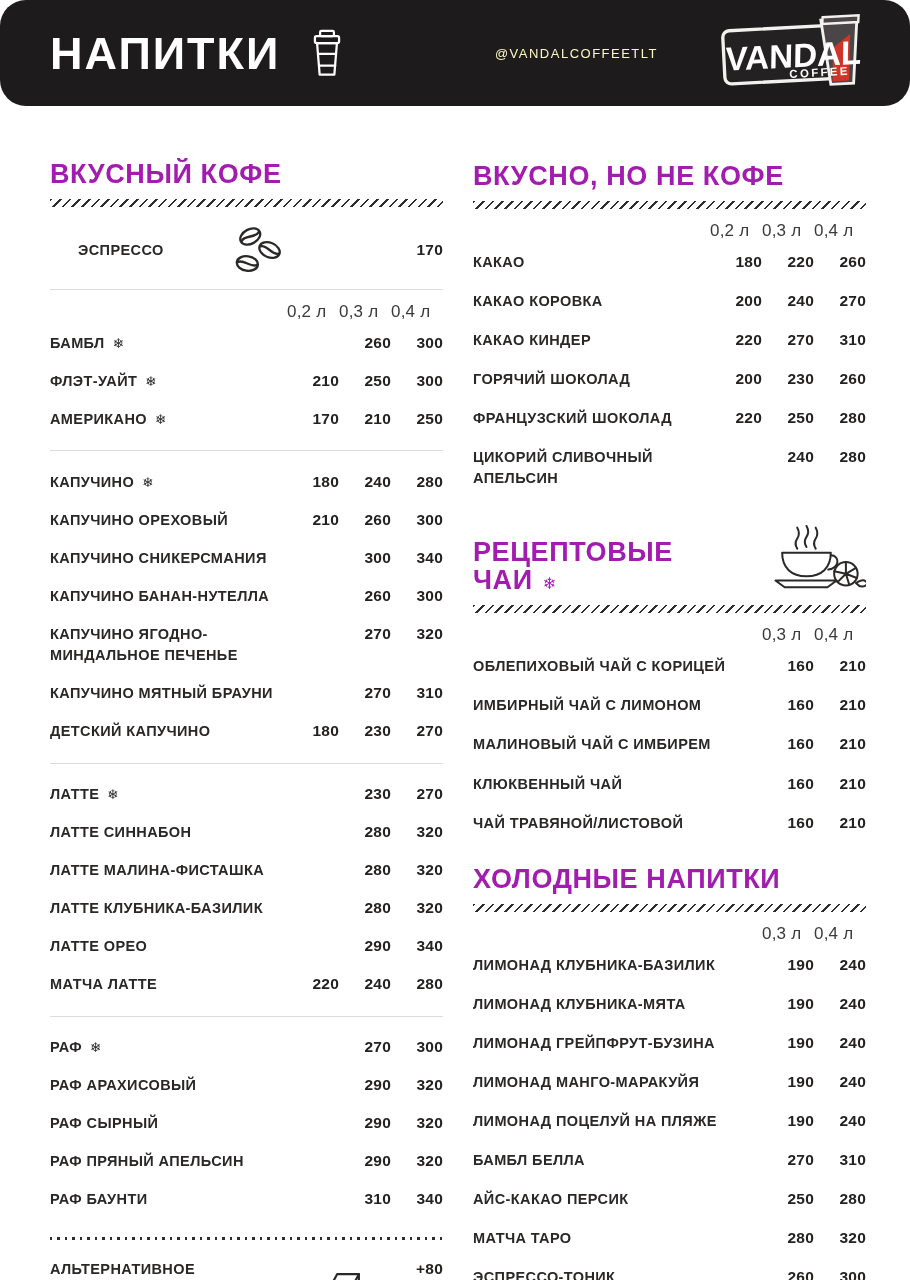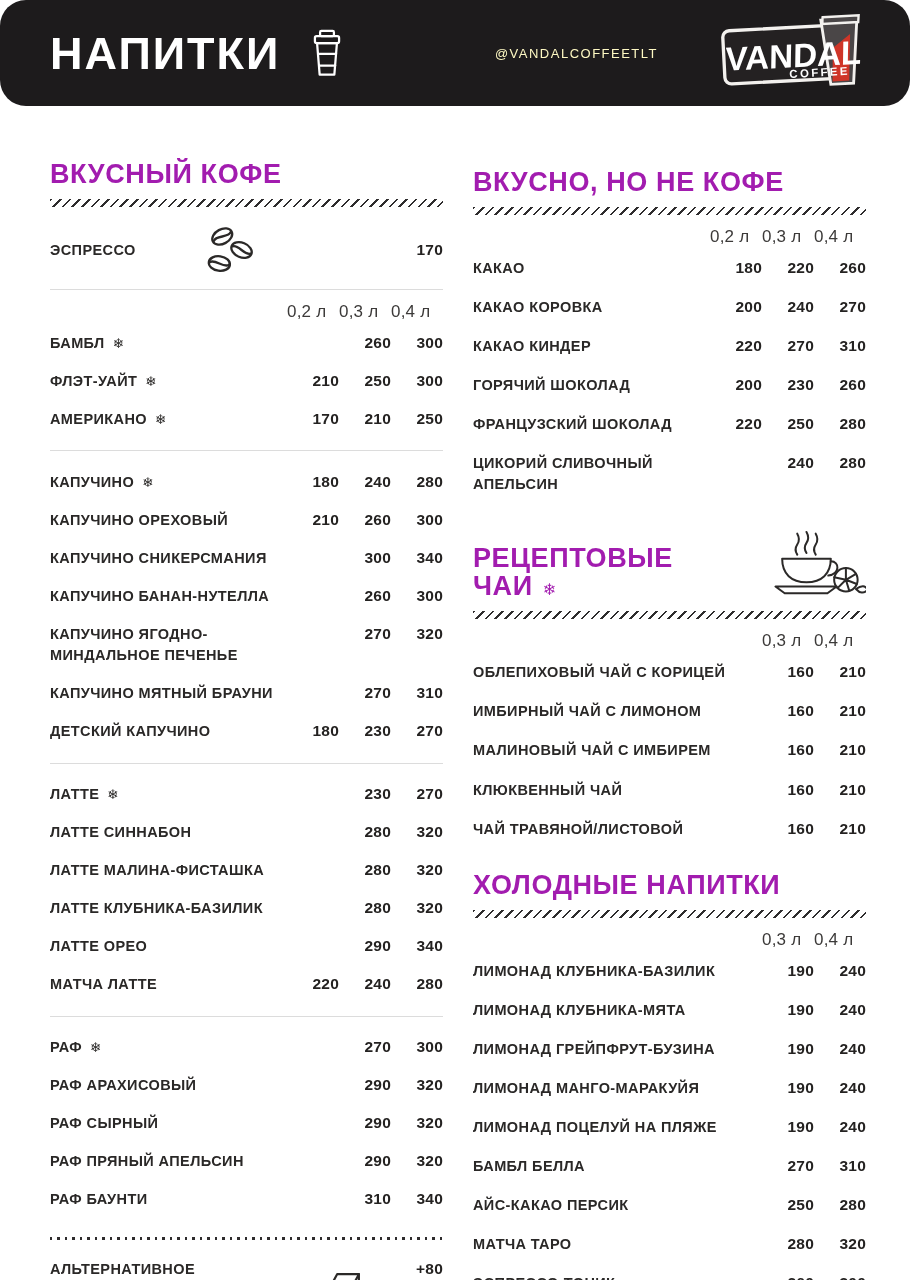--- a/index.html
+++ b/index.html
@@ -47,32 +47,32 @@
   }
   .price { width:52px; text-align:right; font-weight:700; font-size:15.5px; color:#242221; letter-spacing:.2px; line-height:1.35; }
   .sf { margin-left:8px; font-size:13.5px; font-weight:400; }
 
   .size-headers { display:flex; padding:12px 0 2px; }
   .size-headers .spacer { flex:1; }
   .size-h { width:52px; text-align:left; font-size:17px; font-weight:400; color:#3c3a39; letter-spacing:.2px; }
 
   
   .espresso-row { display:flex; align-items:center; margin-top:14px; padding:2px 0 6px; }
-  .espresso-row .item-name { flex:none; }
+  .espresso-row .item-name { flex:none;margin-left:28px; }
   .espresso-row .beans { margin-left:58px; }
   .espresso-row .flex-gap { flex:1; }
 
   
   .extras { position:relative; }
   .extras .menu-row { padding:7.5px 0; }
   .extras .milk-icon { position:absolute; right:66px; top:10px; }
   .extras .item-name { padding-right:130px; }
 
   
-  .menu-section { margin-top:8px; }
+  .menu-section { margin-top:2px; }
   .menu-section + .menu-section { margin-top:22px; }
   .section-title-row { display:flex; align-items:flex-end; justify-content:space-between; }
   .title-sf { font-size:16px; margin-left:10px; }
   .menu-section .menu-row { padding:9px 0; }
 
   svg .ln { fill:none; stroke:#2b2928; stroke-width:2.4; stroke-linecap:round; stroke-linejoin:round; }
   svg .lnw { fill:none; stroke:#ffffff; stroke-width:2.6; stroke-linecap:round; stroke-linejoin:round; }
 </style>
 </head>
 <body>

